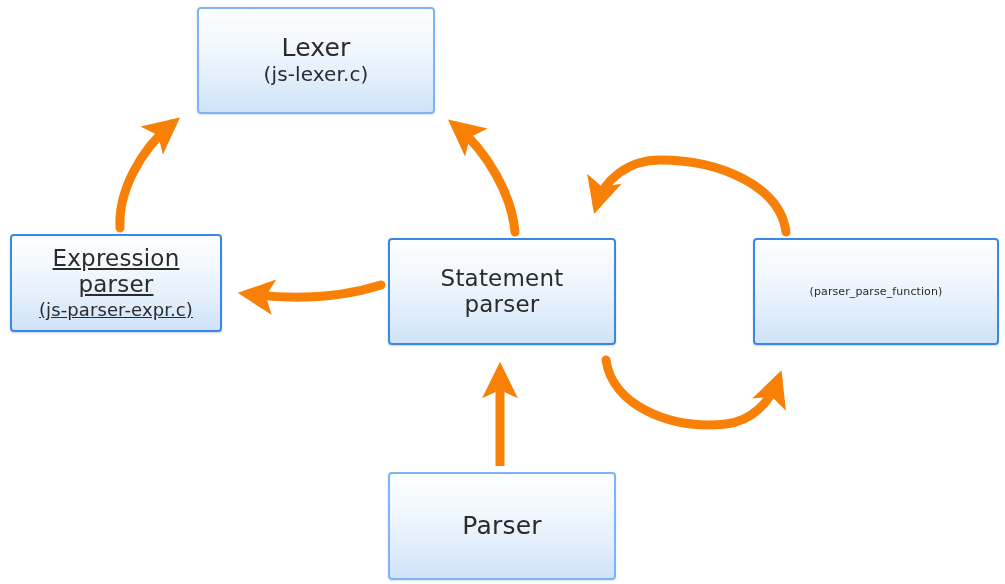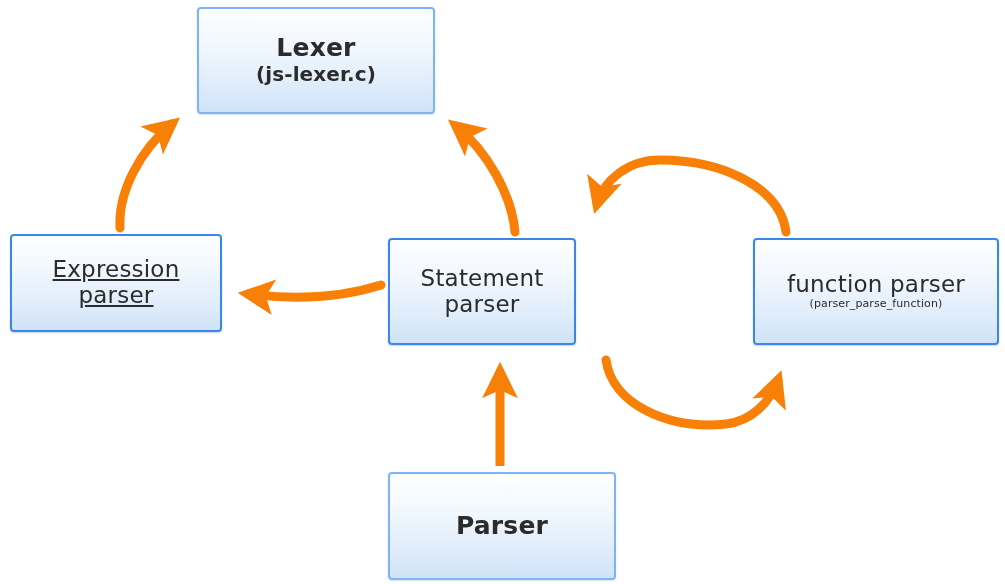--- a/index.html
+++ b/index.html
@@ -34,21 +34,20 @@
     align-items: center;
     justify-content: center;
     text-align: center;
     background: linear-gradient(to bottom, #fdfeff 0%, #f4f9fe 30%, #e2eefb 68%, #cfe3f8 100%);
     color: #2b2b2b;
     z-index: 2;
   }
   .node.light-border {
     border: 2px solid #7eb3f5;
     box-shadow: 0 1px 2px rgba(120,160,200,0.30);
-    font-weight: bold;
   }
   .node.strong-border {
     border: 2px solid #3b87e8;
     box-shadow: 0 1px 2px rgba(90,130,180,0.35);
   }
   .node-title {
     font-size: 25px;
     line-height: 1.12;
     letter-spacing: 0.2px;
     white-space: pre-line;
@@ -66,21 +65,21 @@
   .node-sub.small {
     font-size: 18px;
   }
   .node-sub.xsmall {
     font-size: 11px;
   }
 
   
   #node-lexer      { left: 197px; top:   7px; width: 238px; height: 107px; }
   #node-expr       { left:  10px; top: 234px; width: 212px; height: 98px; text-decoration: underline; }
-  #node-statm      { left: 388px; top: 238px; width: 188px; height: 107px; }
+  #node-statm      { left: 388px; top: 238px; width: 228px; height: 107px; }
   #node-function   { left: 753px; top: 238px; width: 246px; height: 107px; }
   #node-parser     { left: 388px; top: 472px; width: 228px; height: 108px; }
 </style>
 </head>
 <body>
 
 <div id="canvas">
 
   <svg id="arrow-layer" viewBox="0 0 1005 584" width="1005" height="584" xmlns="http://www.w3.org/2000/svg">
     <defs>
@@ -103,29 +102,29 @@
   </svg>
 
   <div class="node light-border" id="node-lexer">
     <div class="node-title">Lexer</div>
     <div class="node-sub">(js-lexer.c)</div>
   </div>
 
   <div class="node strong-border" id="node-expr">
     <div class="node-title small">Expression
 parser</div>
+    <div class="node-sub small">(js-parser-expr.c)</div>
   </div>
 
   <div class="node strong-border" id="node-statm">
     <div class="node-title small">Statement
 parser</div>
   </div>
 
   <div class="node strong-border" id="node-function">
-    <div class="node-title small">function parser</div>
     <div class="node-sub xsmall">(parser_parse_function)</div>
   </div>
 
   <div class="node light-border" id="node-parser">
     <div class="node-title">Parser</div>
   </div>
 
 </div>
 
 </body></html>

